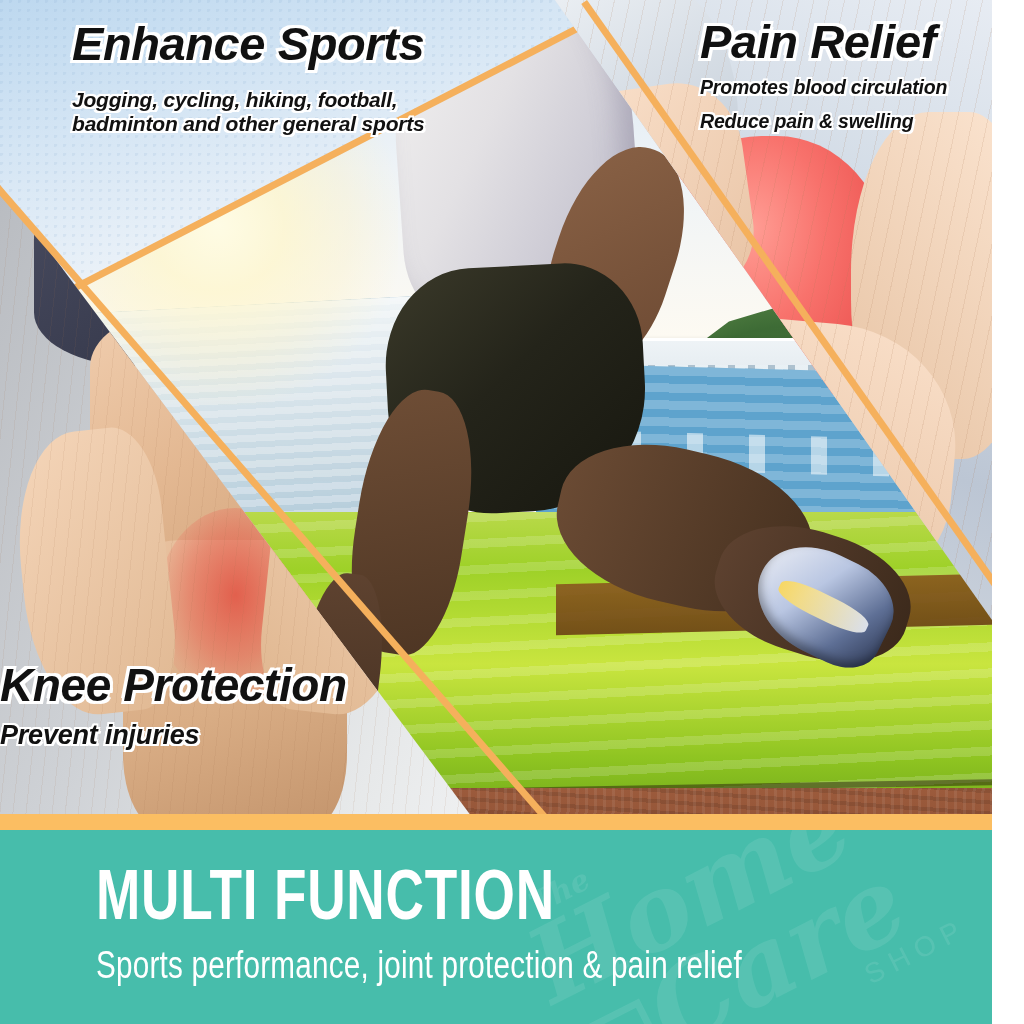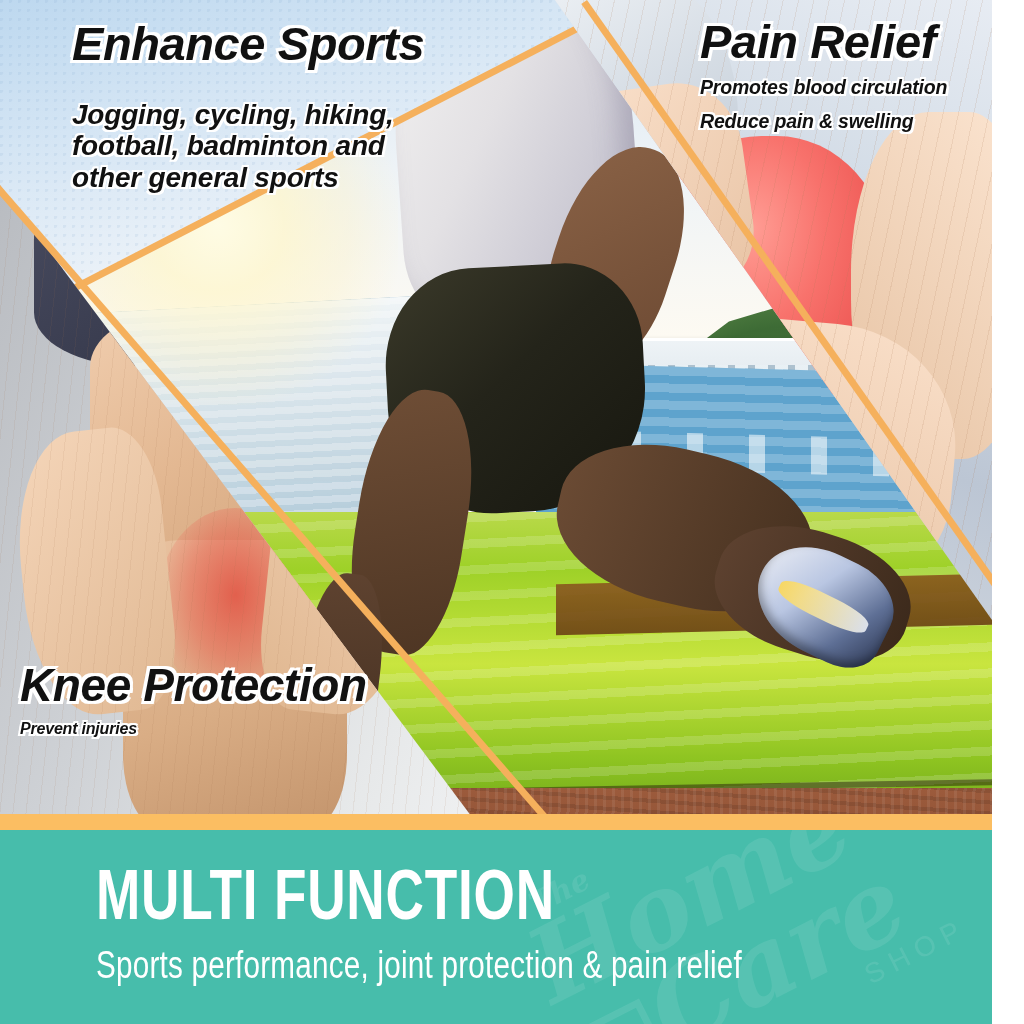--- a/index.html
+++ b/index.html
@@ -264,29 +264,29 @@
     font-weight:700; font-style:italic; color:#111;
     line-height:1.12; letter-spacing:-.2px;
     text-shadow:
       1.6px 0 0 #fff,-1.6px 0 0 #fff,0 1.6px 0 #fff,0 -1.6px 0 #fff,
       1.6px 1.6px 0 #fff,-1.6px 1.6px 0 #fff,1.6px -1.6px 0 #fff,-1.6px -1.6px 0 #fff,
       2.4px 2.4px 0 #fff,-2.4px 2.4px 0 #fff;
   }
 
   #txt-sports{ position:absolute; left:72px; top:20px; width:430px; z-index:40; }
   #txt-sports .headline{ font-size:47px; }
-  #txt-sports .subline{ font-size:28px; margin-top:32px; width:370px; }
+  #txt-sports .subline{ font-size:21px; margin-top:21px; width:370px; }
 
   #txt-pain{ position:absolute; left:700px; top:18px; width:330px; z-index:40; }
   #txt-pain .headline{ font-size:47px; }
   #txt-pain .subline{ font-size:19.5px; margin-top:12px; white-space:nowrap; }
 
-  #txt-knee{ position:absolute; left:20px; top:662px; width:470px; z-index:40; }
+  #txt-knee{ position:absolute; left:0; top:662px; width:470px; z-index:40; }
   #txt-knee .headline{ font-size:46px; }
-  #txt-knee .subline{ font-size:16px; margin-top:12px; }
+  #txt-knee .subline{ font-size:27px; margin-top:12px; }
 
   
   #gold-stripe{
     position:absolute; left:0; bottom:194px; width:100%; height:16px;
     background:#fbbe62; z-index:50;
   }
   #bottom-banner{
     position:absolute; left:0; bottom:0; width:100%; height:194px;
     background:#47bdab; z-index:50; overflow:hidden;
   }

